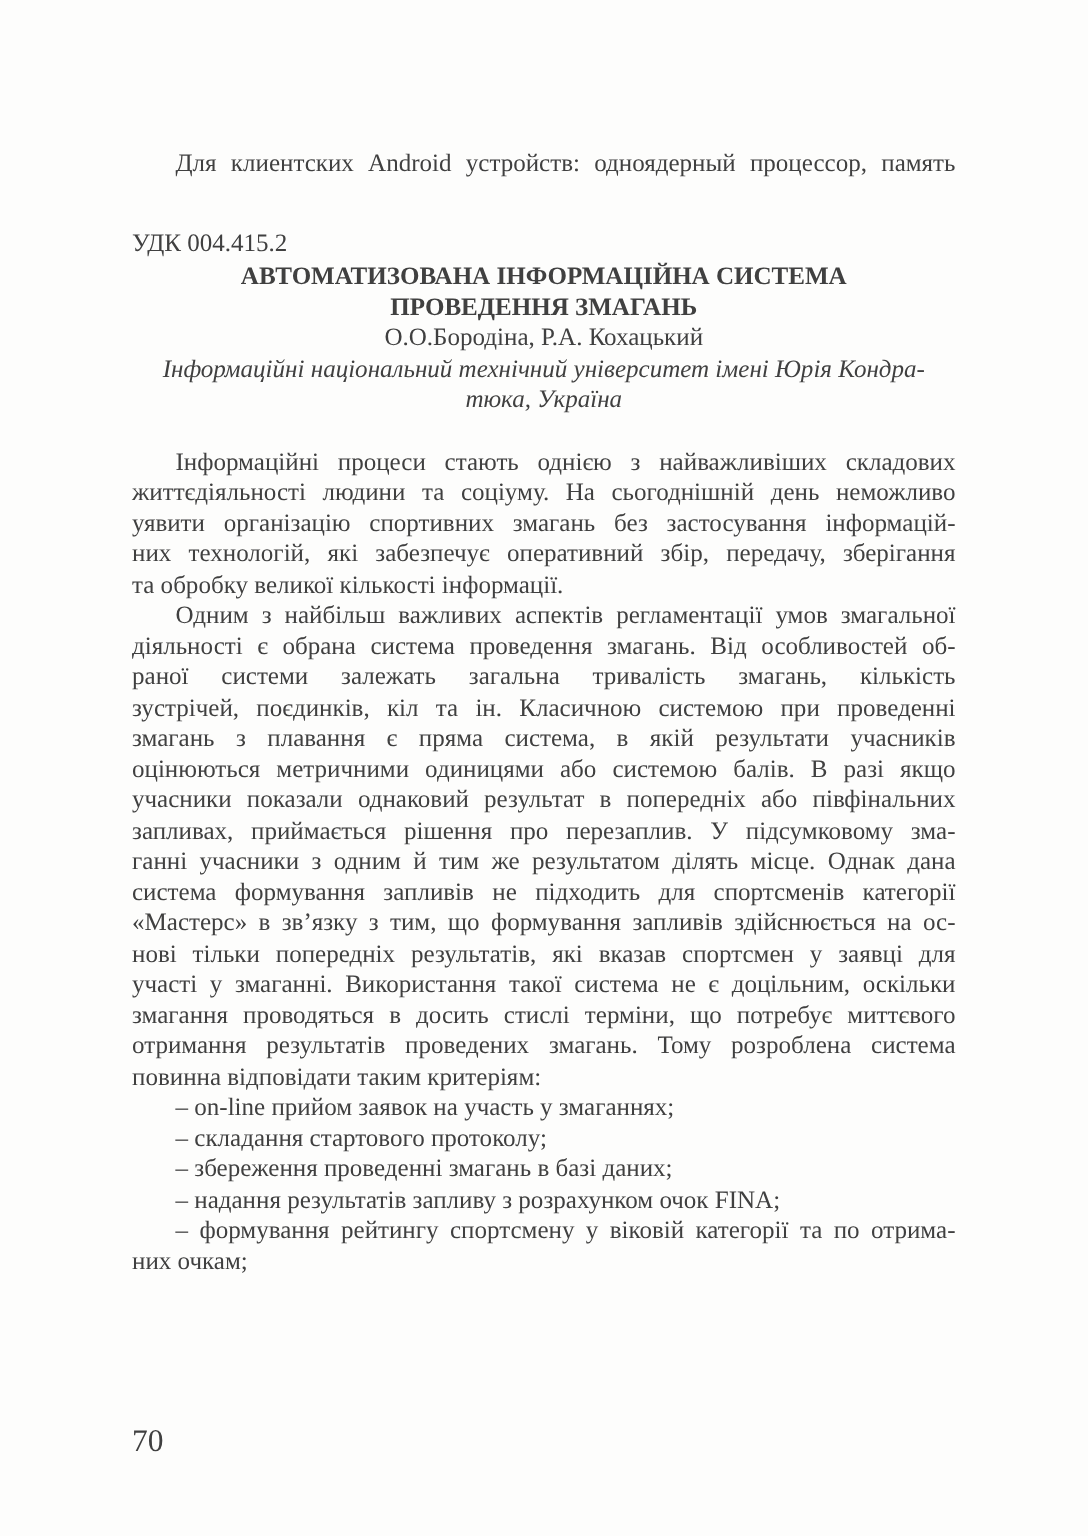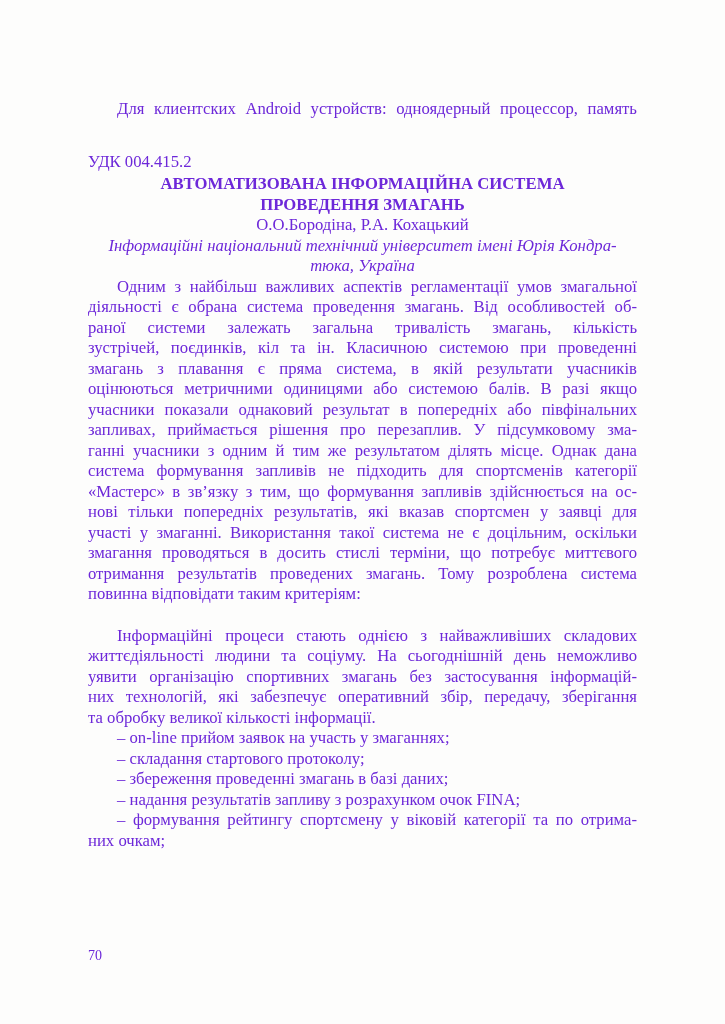--- a/index.html
+++ b/index.html
@@ -2,21 +2,21 @@
 <html><head>
 <meta charset="utf-8">
 <style>
   html, body { margin:0; padding:0; background:#e8e8e8; }
   .page {
     width:725px; height:1024px;
     position:relative;
     background:#fdfdfc;
     overflow:hidden;
     font-family:"Liberation Serif", serif;
-    color:#6d28d9;
+    color:#404040;
     margin:0 auto;
   }
   .text-column {
     position:absolute;
     left:88px; top:99px;
     width:549px;
   }
   .block { margin:0; }
   .line {
     font-size:16.7px;
@@ -35,21 +35,21 @@
   .block.affiliation .line {
     text-align:center;
     text-align-last:center;
   }
   .block.affiliation { font-style:italic; }
   .block.spaced { margin-top:21px; }
 
   .page-number {
     position:absolute;
     left:88px; top:948px;
-    font-size:14px;
+    font-size:21px;
   }
 </style>
 </head>
 <body>
 
 <div class="page">
   <div class="text-column">
       <div class="block paragraph">
         <div class="line indent">Для клиентских Android устройств: одноядерный процессор,  память</div>
       </div>
@@ -60,44 +60,44 @@
         <div class="line">АВТОМАТИЗОВАНА ІНФОРМАЦІЙНА СИСТЕМА</div>
         <div class="line last">ПРОВЕДЕННЯ ЗМАГАНЬ</div>
       </div>
       <div class="block authors">
         <div class="line last">О.О.Бородіна,  Р.А. Кохацький</div>
       </div>
       <div class="block affiliation">
         <div class="line">Інформаційні національний технічний університет імені Юрія Кондра-</div>
         <div class="line last">тюка, Україна</div>
       </div>
+      <div class="block paragraph spaced">
+        <div class="line indent">Інформаційні процеси стають однією з найважливіших складових</div>
+        <div class="line">життєдіяльності людини та соціуму. На сьогоднішній день неможливо</div>
+        <div class="line">уявити організацію спортивних змагань без застосування інформацій-</div>
+        <div class="line">них технологій, які забезпечує оперативний збір, передачу, зберігання</div>
+        <div class="line last">та обробку великої кількості інформації.</div>
+      </div>
       <div class="block paragraph">
         <div class="line indent">Одним з найбільш важливих аспектів регламентації умов змагальної</div>
         <div class="line">діяльності є обрана система проведення змагань. Від особливостей об-</div>
         <div class="line">раної системи залежать загальна тривалість змагань, кількість</div>
         <div class="line">зустрічей, поєдинків, кіл та ін. Класичною системою при проведенні</div>
         <div class="line">змагань з плавання є пряма система, в якій результати учасників</div>
         <div class="line">оцінюються метричними одиницями або системою балів. В разі якщо</div>
         <div class="line">учасники показали однаковий результат в попередніх або півфінальних</div>
         <div class="line">запливах, приймається рішення про перезаплив. У підсумковому зма-</div>
         <div class="line">ганні учасники з одним й тим же результатом ділять місце.  Однак дана</div>
         <div class="line">система формування запливів не підходить для спортсменів категорії</div>
         <div class="line">«Мастерс» в зв’язку з тим, що формування запливів здійснюється на ос-</div>
         <div class="line">нові тільки попередніх результатів, які вказав спортсмен у заявці для</div>
         <div class="line">участі у змаганні. Використання такої система не є доцільним, оскільки</div>
         <div class="line">змагання проводяться в досить стислі терміни, що потребує миттєвого</div>
         <div class="line">отримання результатів проведених змагань.  Тому розроблена система</div>
         <div class="line last">повинна відповідати таким критеріям:</div>
-      </div>
-      <div class="block paragraph spaced">
-        <div class="line indent">Інформаційні процеси стають однією з найважливіших складових</div>
-        <div class="line">життєдіяльності людини та соціуму. На сьогоднішній день неможливо</div>
-        <div class="line">уявити організацію спортивних змагань без застосування інформацій-</div>
-        <div class="line">них технологій, які забезпечує оперативний збір, передачу, зберігання</div>
-        <div class="line last">та обробку великої кількості інформації.</div>
       </div>
       <div class="block list-item">
         <div class="line last indent">– on-line прийом заявок на участь у змаганнях;</div>
       </div>
       <div class="block list-item">
         <div class="line last indent">– складання стартового протоколу;</div>
       </div>
       <div class="block list-item">
         <div class="line last indent">– збереження проведенні змагань в базі даних;</div>
       </div>

